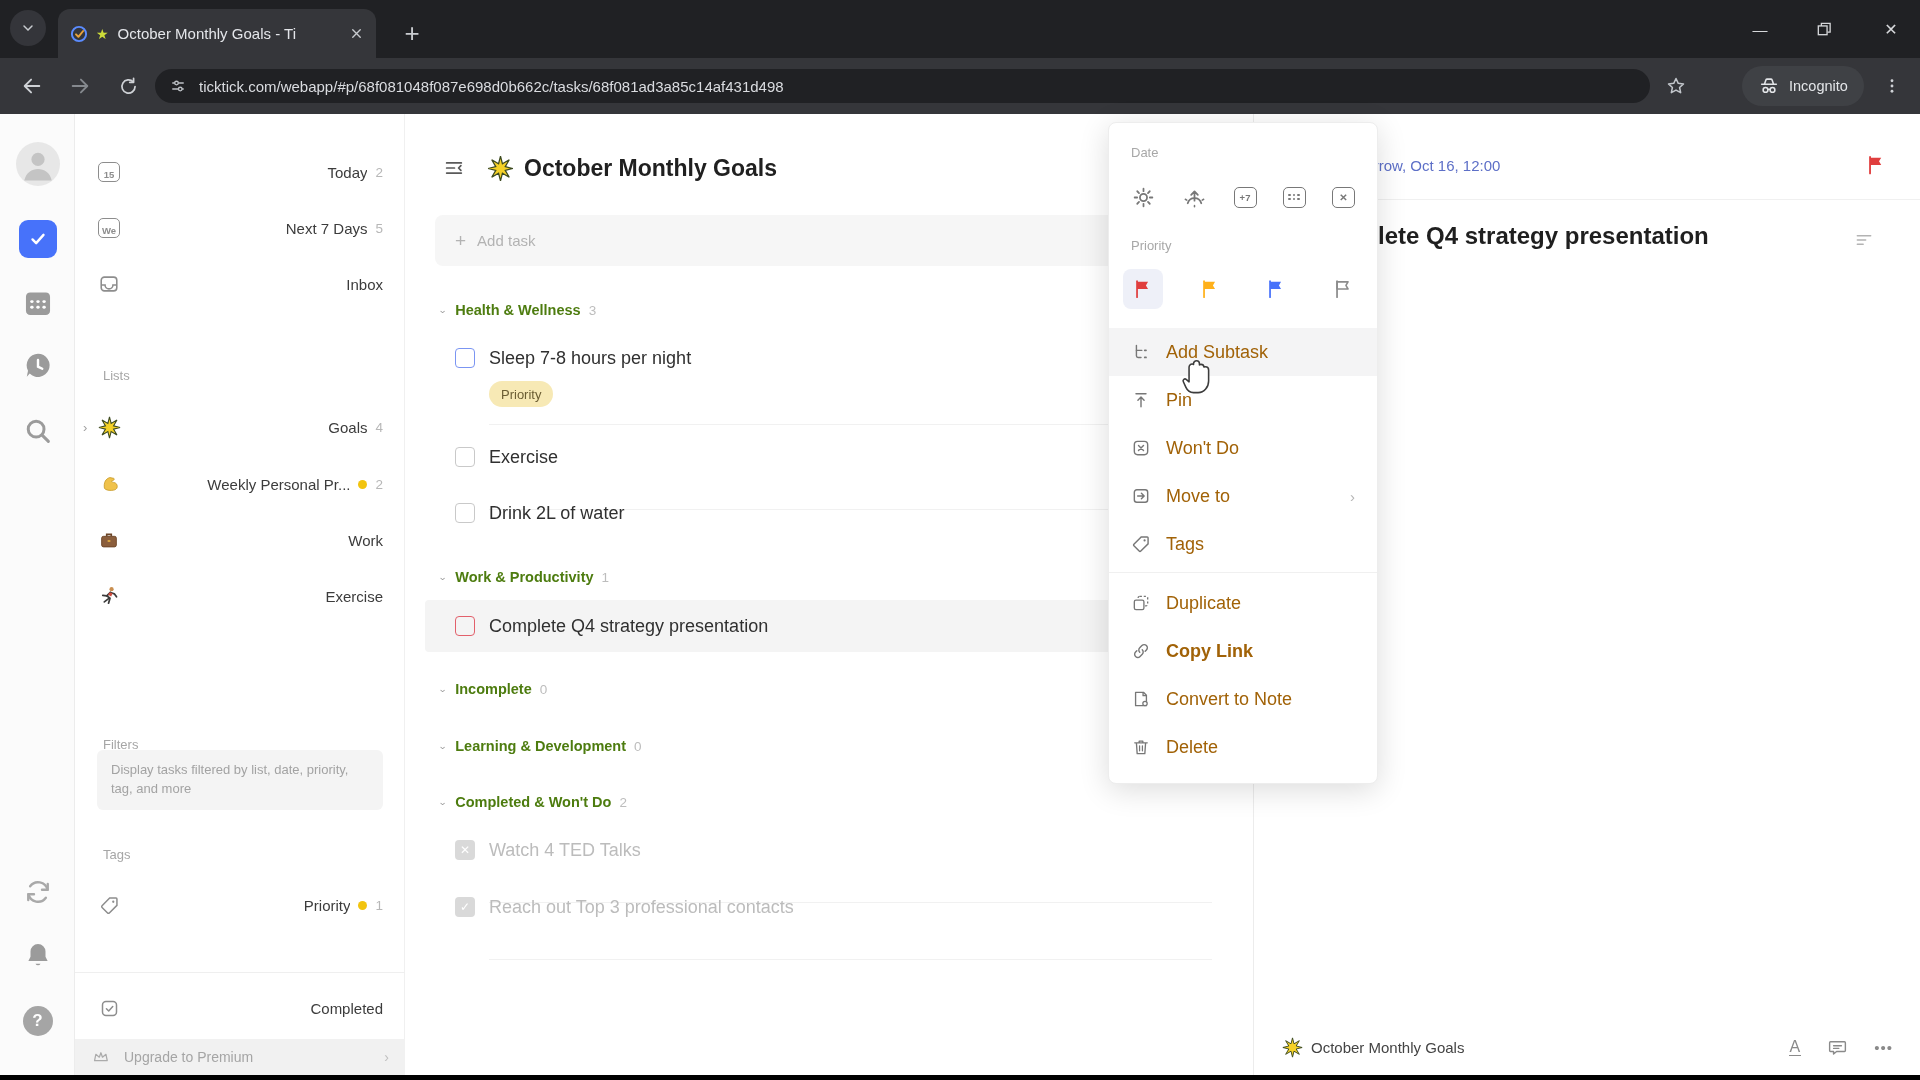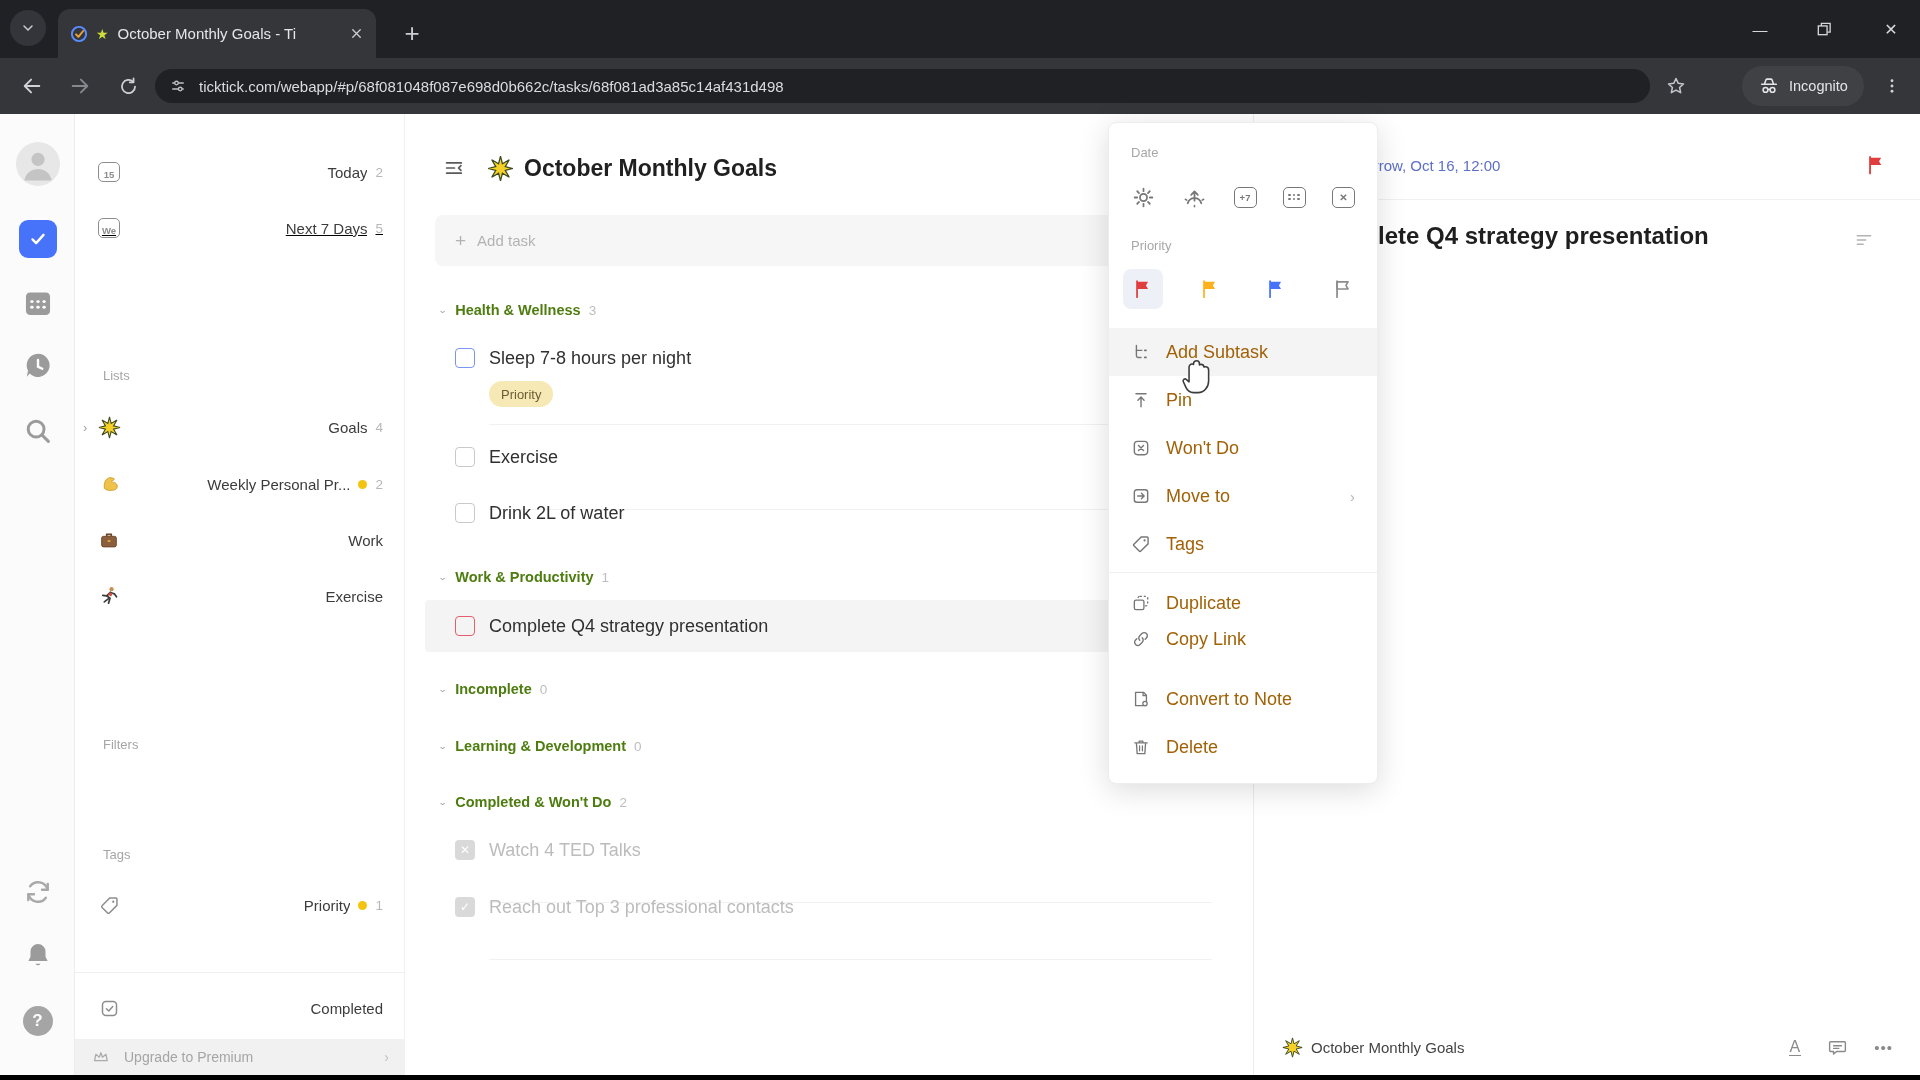--- a/index.html
+++ b/index.html
@@ -246,29 +246,38 @@
   <div id="sidebar">
     <div class="side-row" style="top:32px;">
       <span class="side-ic">
           <span class="cal-ic">
             <span>15</span>
           </span>
         </span>
       <span class="side-label">Today</span>
       <span class="side-count">2</span>
     </div>
-    <div class="side-row" style="top:88px;text-decoration:underline;">
+    <div class="side-row" style="top:88px;">
       <span class="side-ic">
           <span class="cal-ic">
             <span>We</span>
           </span>
         </span>
       <span class="side-label">Next 7 Days</span>
       <span class="side-count">5</span>
     </div>
+    <div class="side-row" style="top:144px;">
+      <span class="side-ic">
+        <svg width="22" height="22" viewBox="0 0 24 24">
+            <rect x="3.5" y="4.5" width="17" height="15" rx="3.5" fill="none" stroke="#8d8d8d" stroke-width="1.7"></rect>
+            <path d="M3.5 13h4.2a4.3 4.3 0 0 0 8.6 0h4.2" fill="none" stroke="#8d8d8d" stroke-width="1.7"></path>
+          </svg>
+      </span>
+      <span class="side-label">Inbox</span>
+    </div>
 
     <div class="side-head" style="top:254px;">Lists</div>
 
     <div class="side-row" style="top:287px;">
       <span style="position:absolute;left:8px;color:#a0a0a0;font-size:13px;">›</span>
       <span class="side-ic">
         <svg width="23" height="23" viewBox="0 0 24 24">
             <polygon points="12,1 13.7,7.8 19.8,4.2 16.2,10.3 23,12 16.2,13.7 19.8,19.8 13.7,16.2 12,23 10.3,16.2 4.2,19.8 7.8,13.7 1,12 7.8,10.3 4.2,4.2 10.3,7.8" fill="#f5d127" stroke="#3c4a20" stroke-width="1.1"></polygon>
           </svg>
       </span>
@@ -302,20 +311,21 @@
             <path d="M13.5 8.2l-4 3.6 3.6 2.6-1.6 5.4" fill="none" stroke="#3b3b3b" stroke-width="1.9" stroke-linecap="round" stroke-linejoin="round"></path>
             <path d="M13.5 8.2l4.3 1.4 2.4 3.2" fill="none" stroke="#3b3b3b" stroke-width="1.9" stroke-linecap="round" stroke-linejoin="round"></path>
             <path d="M9.5 11.8l-4.3-.6M11.9 14.6l-5 3.8" fill="none" stroke="#3b3b3b" stroke-width="1.9" stroke-linecap="round"></path>
             <path d="M12.6 8l3.3 1.1-1.5 3.4-3.4-2z" fill="#cf4b3e"></path>
           </svg>
       </span>
       <span class="side-label">Exercise</span>
     </div>
 
     <div class="side-head" style="top:623px;">Filters</div>
+    <div class="hintbox">Display tasks filtered by list, date, priority, tag, and more</div>
 
     <div class="side-head" style="top:733px;">Tags</div>
     <div class="side-row" style="top:765px;">
       <span class="side-ic">
         <svg width="21" height="21" viewBox="0 0 24 24">
             <path d="M3.5 12.2l8.7-8.7h7.3a1 1 0 0 1 1 1v7.3l-8.7 8.7a1.4 1.4 0 0 1-2 0l-6.3-6.3a1.4 1.4 0 0 1 0-2z" fill="none" stroke="#8d8d8d" stroke-width="1.7"></path>
             <circle cx="16.3" cy="7.7" r="1.3" fill="#8d8d8d"></circle>
           </svg>
       </span>
       <span class="side-label">Priority</span>
@@ -555,21 +565,21 @@
 
     <div class="msep"></div>
 
     <div class="mitem" style="top:456px;">
       <svg width="20" height="20" viewBox="0 0 24 24">
           <rect x="8.5" y="4" width="11.5" height="11.5" rx="2" fill="none" stroke="#777" stroke-width="1.6" stroke-dasharray="2.6 2.2"></rect>
           <rect x="4" y="8.5" width="11.5" height="11.5" rx="2" fill="#fff" stroke="#777" stroke-width="1.6"></rect>
         </svg>
       <span class="lab">Duplicate</span>
     </div>
-    <div class="mitem" style="top:492px;">
+    <div class="mitem" style="top:504px;font-weight:bold;">
       <svg width="20" height="20" viewBox="0 0 24 24">
           <path d="M10.5 13.5a3.8 3.8 0 0 1 0-5.4l2.6-2.6a3.8 3.8 0 0 1 5.4 5.4l-1.5 1.5" fill="none" stroke="#777" stroke-width="1.7" stroke-linecap="round"></path>
           <path d="M13.5 10.5a3.8 3.8 0 0 1 0 5.4l-2.6 2.6a3.8 3.8 0 0 1-5.4-5.4l1.5-1.5" fill="none" stroke="#777" stroke-width="1.7" stroke-linecap="round"></path>
         </svg>
       <span class="lab">Copy Link</span>
     </div>
     <div class="mitem" style="top:552px;">
       <svg width="20" height="20" viewBox="0 0 24 24">
           <path d="M5.5 4h9.5l3.5 3.5V20H5.5z" fill="none" stroke="#777" stroke-width="1.6" stroke-linejoin="round"></path>
           <path d="M14.5 4v4h4" fill="none" stroke="#777" stroke-width="1.6" stroke-linejoin="round"></path>

